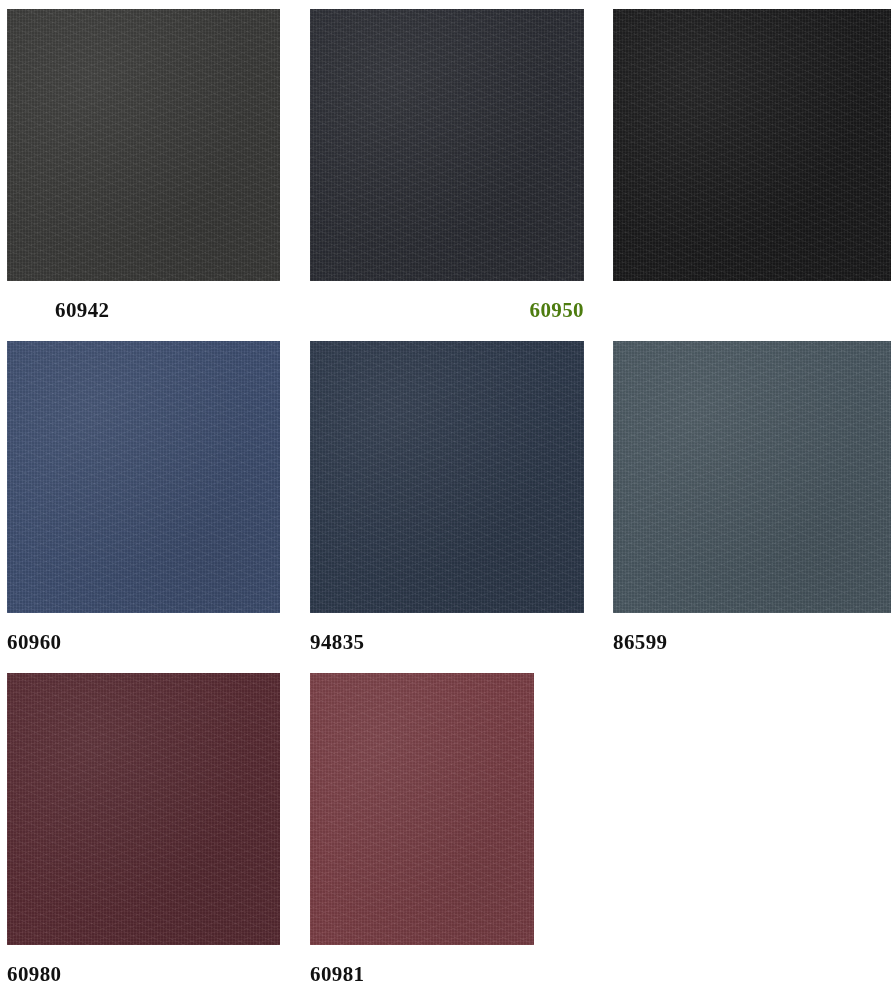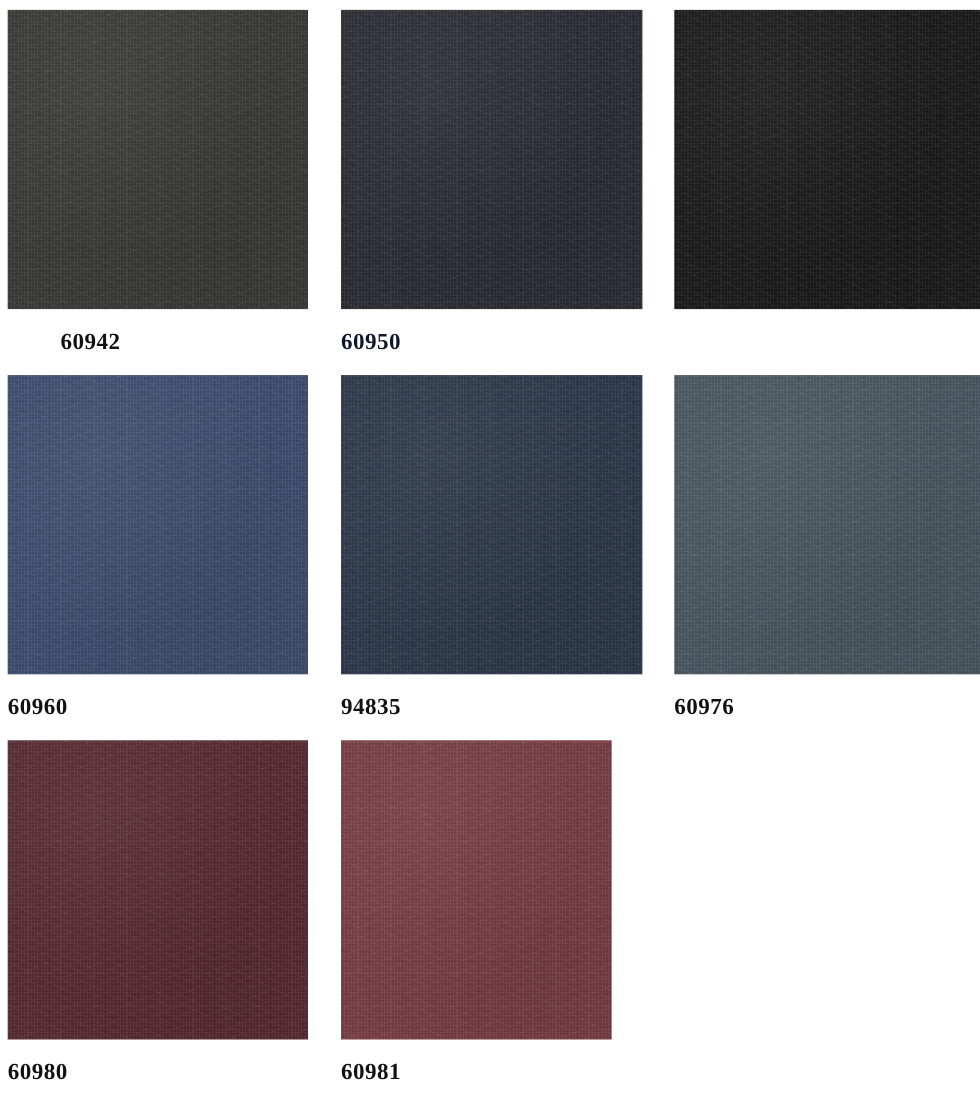--- a/index.html
+++ b/index.html
@@ -88,38 +88,38 @@
 </head>
 <body>
 
 <div class="swatch-grid" style="background: rgb(255, 255, 255);">
     <div class="swatch-cell" style="left: 7px; top: 9px; width: 273px;">
       <div class="swatch-chip" style="height: 272px; background-color: rgb(59, 59, 57);"></div>
       <span class="swatch-label" style="color: rgb(17, 17, 17); margin-left: 48px;">60942</span>
     </div>
     <div class="swatch-cell" style="left: 310px; top: 9px; width: 274px;">
       <div class="swatch-chip" style="height: 272px; background-color: rgb(44, 46, 53);"></div>
-      <span class="swatch-label" style="color: #0f172a;">60950</span>
+      <span class="swatch-label" style="color: #4d7c0f; text-align: right;">60950</span>
     </div>
     <div class="swatch-cell" style="left: 613px; top: 9px; width: 278px;">
       <div class="swatch-chip" style="height: 272px; background-color: rgb(27, 27, 28);"></div>
     </div>
     <div class="swatch-cell" style="left: 7px; top: 341px; width: 273px;">
       <div class="swatch-chip" style="height: 272px; background-color: rgb(63, 80, 115);"></div>
       <span class="swatch-label" style="color: rgb(17, 17, 17);">60960</span>
     </div>
     <div class="swatch-cell" style="left: 310px; top: 341px; width: 274px;">
       <div class="swatch-chip" style="height: 272px; background-color: rgb(46, 58, 77);"></div>
       <span class="swatch-label" style="color: rgb(17, 17, 17);">94835</span>
     </div>
     <div class="swatch-cell" style="left: 613px; top: 341px; width: 278px;">
       <div class="swatch-chip" style="height: 272px; background-color: rgb(75, 90, 99);"></div>
-      <span class="swatch-label" style="color: rgb(17, 17, 17);">60976</span>
+      <span class="swatch-label" style="color: rgb(17, 17, 17);">86599</span>
     </div>
     <div class="swatch-cell" style="left: 7px; top: 673px; width: 273px;">
       <div class="swatch-chip" style="height: 272px; background-color: rgb(91, 44, 52);"></div>
       <span class="swatch-label" style="color: rgb(17, 17, 17);">60980</span>
     </div>
-    <div class="swatch-cell" style="left: 310px; top: 673px; width: 246px;">
+    <div class="swatch-cell" style="left: 310px; top: 673px; width: 224px;">
       <div class="swatch-chip" style="height: 272px; background-color: rgb(125, 64, 71);"></div>
       <span class="swatch-label" style="color: rgb(17, 17, 17);">60981</span>
     </div>
   </div>
 
 </body></html>

